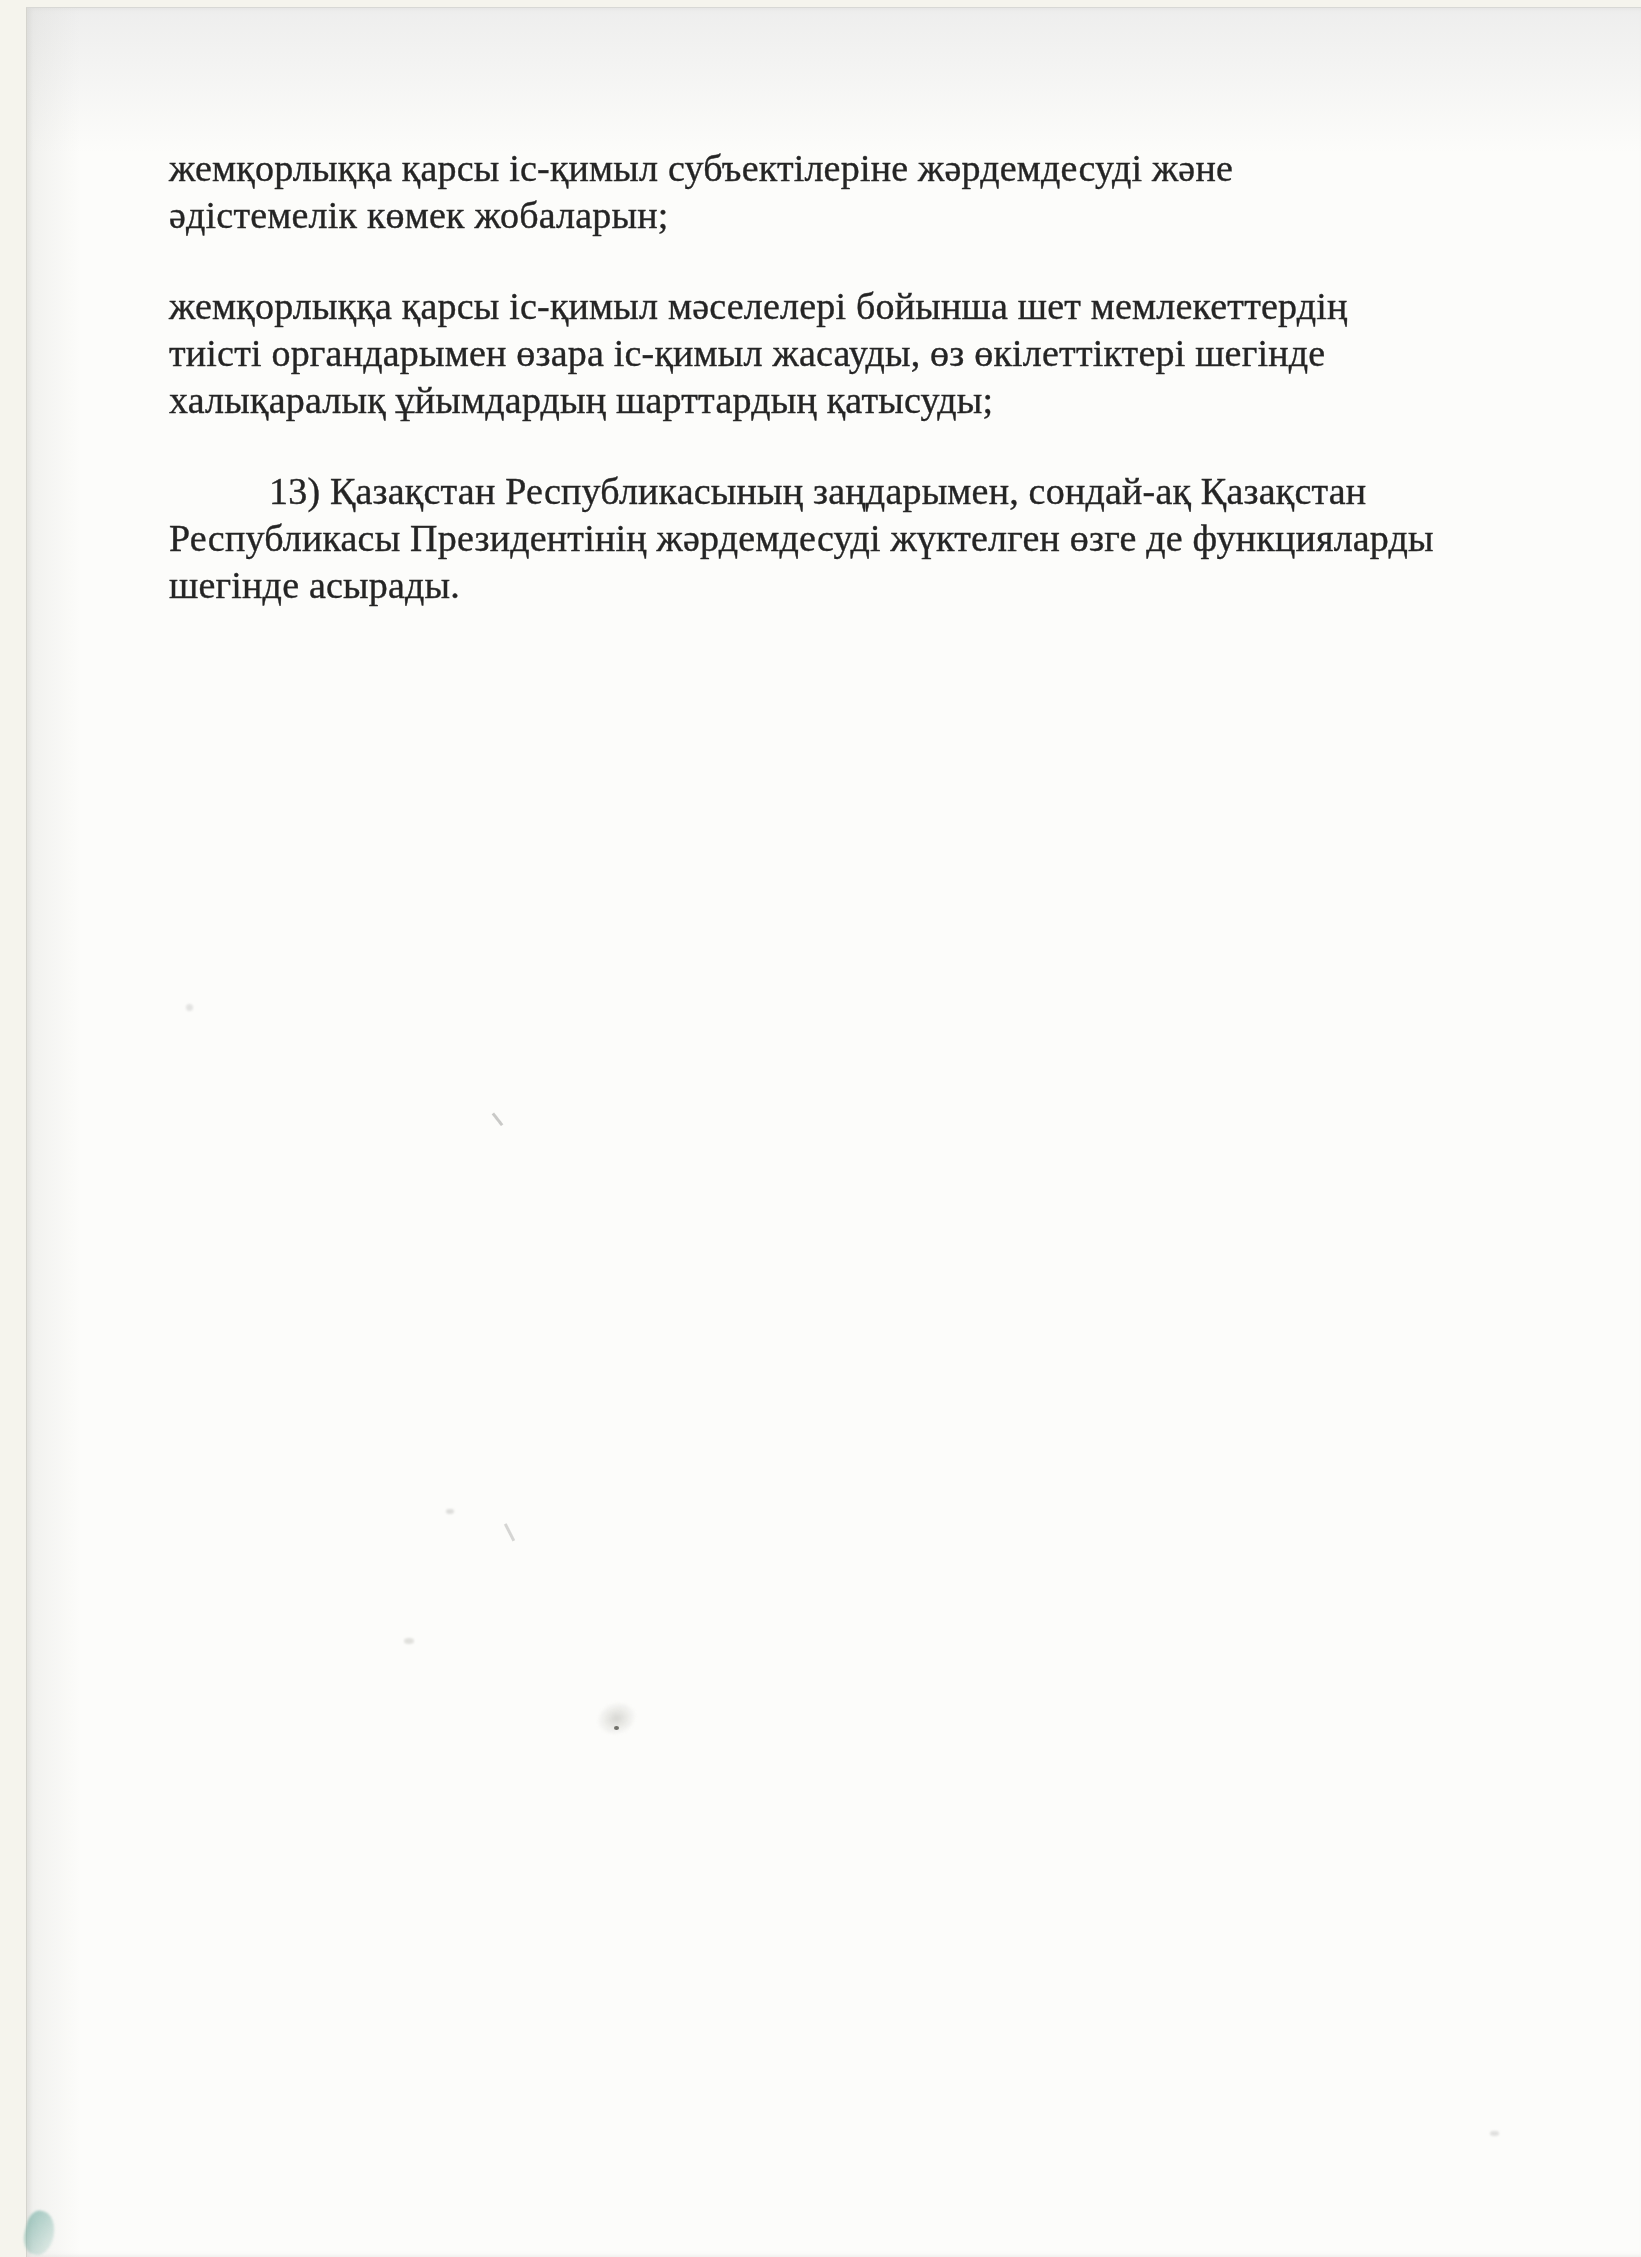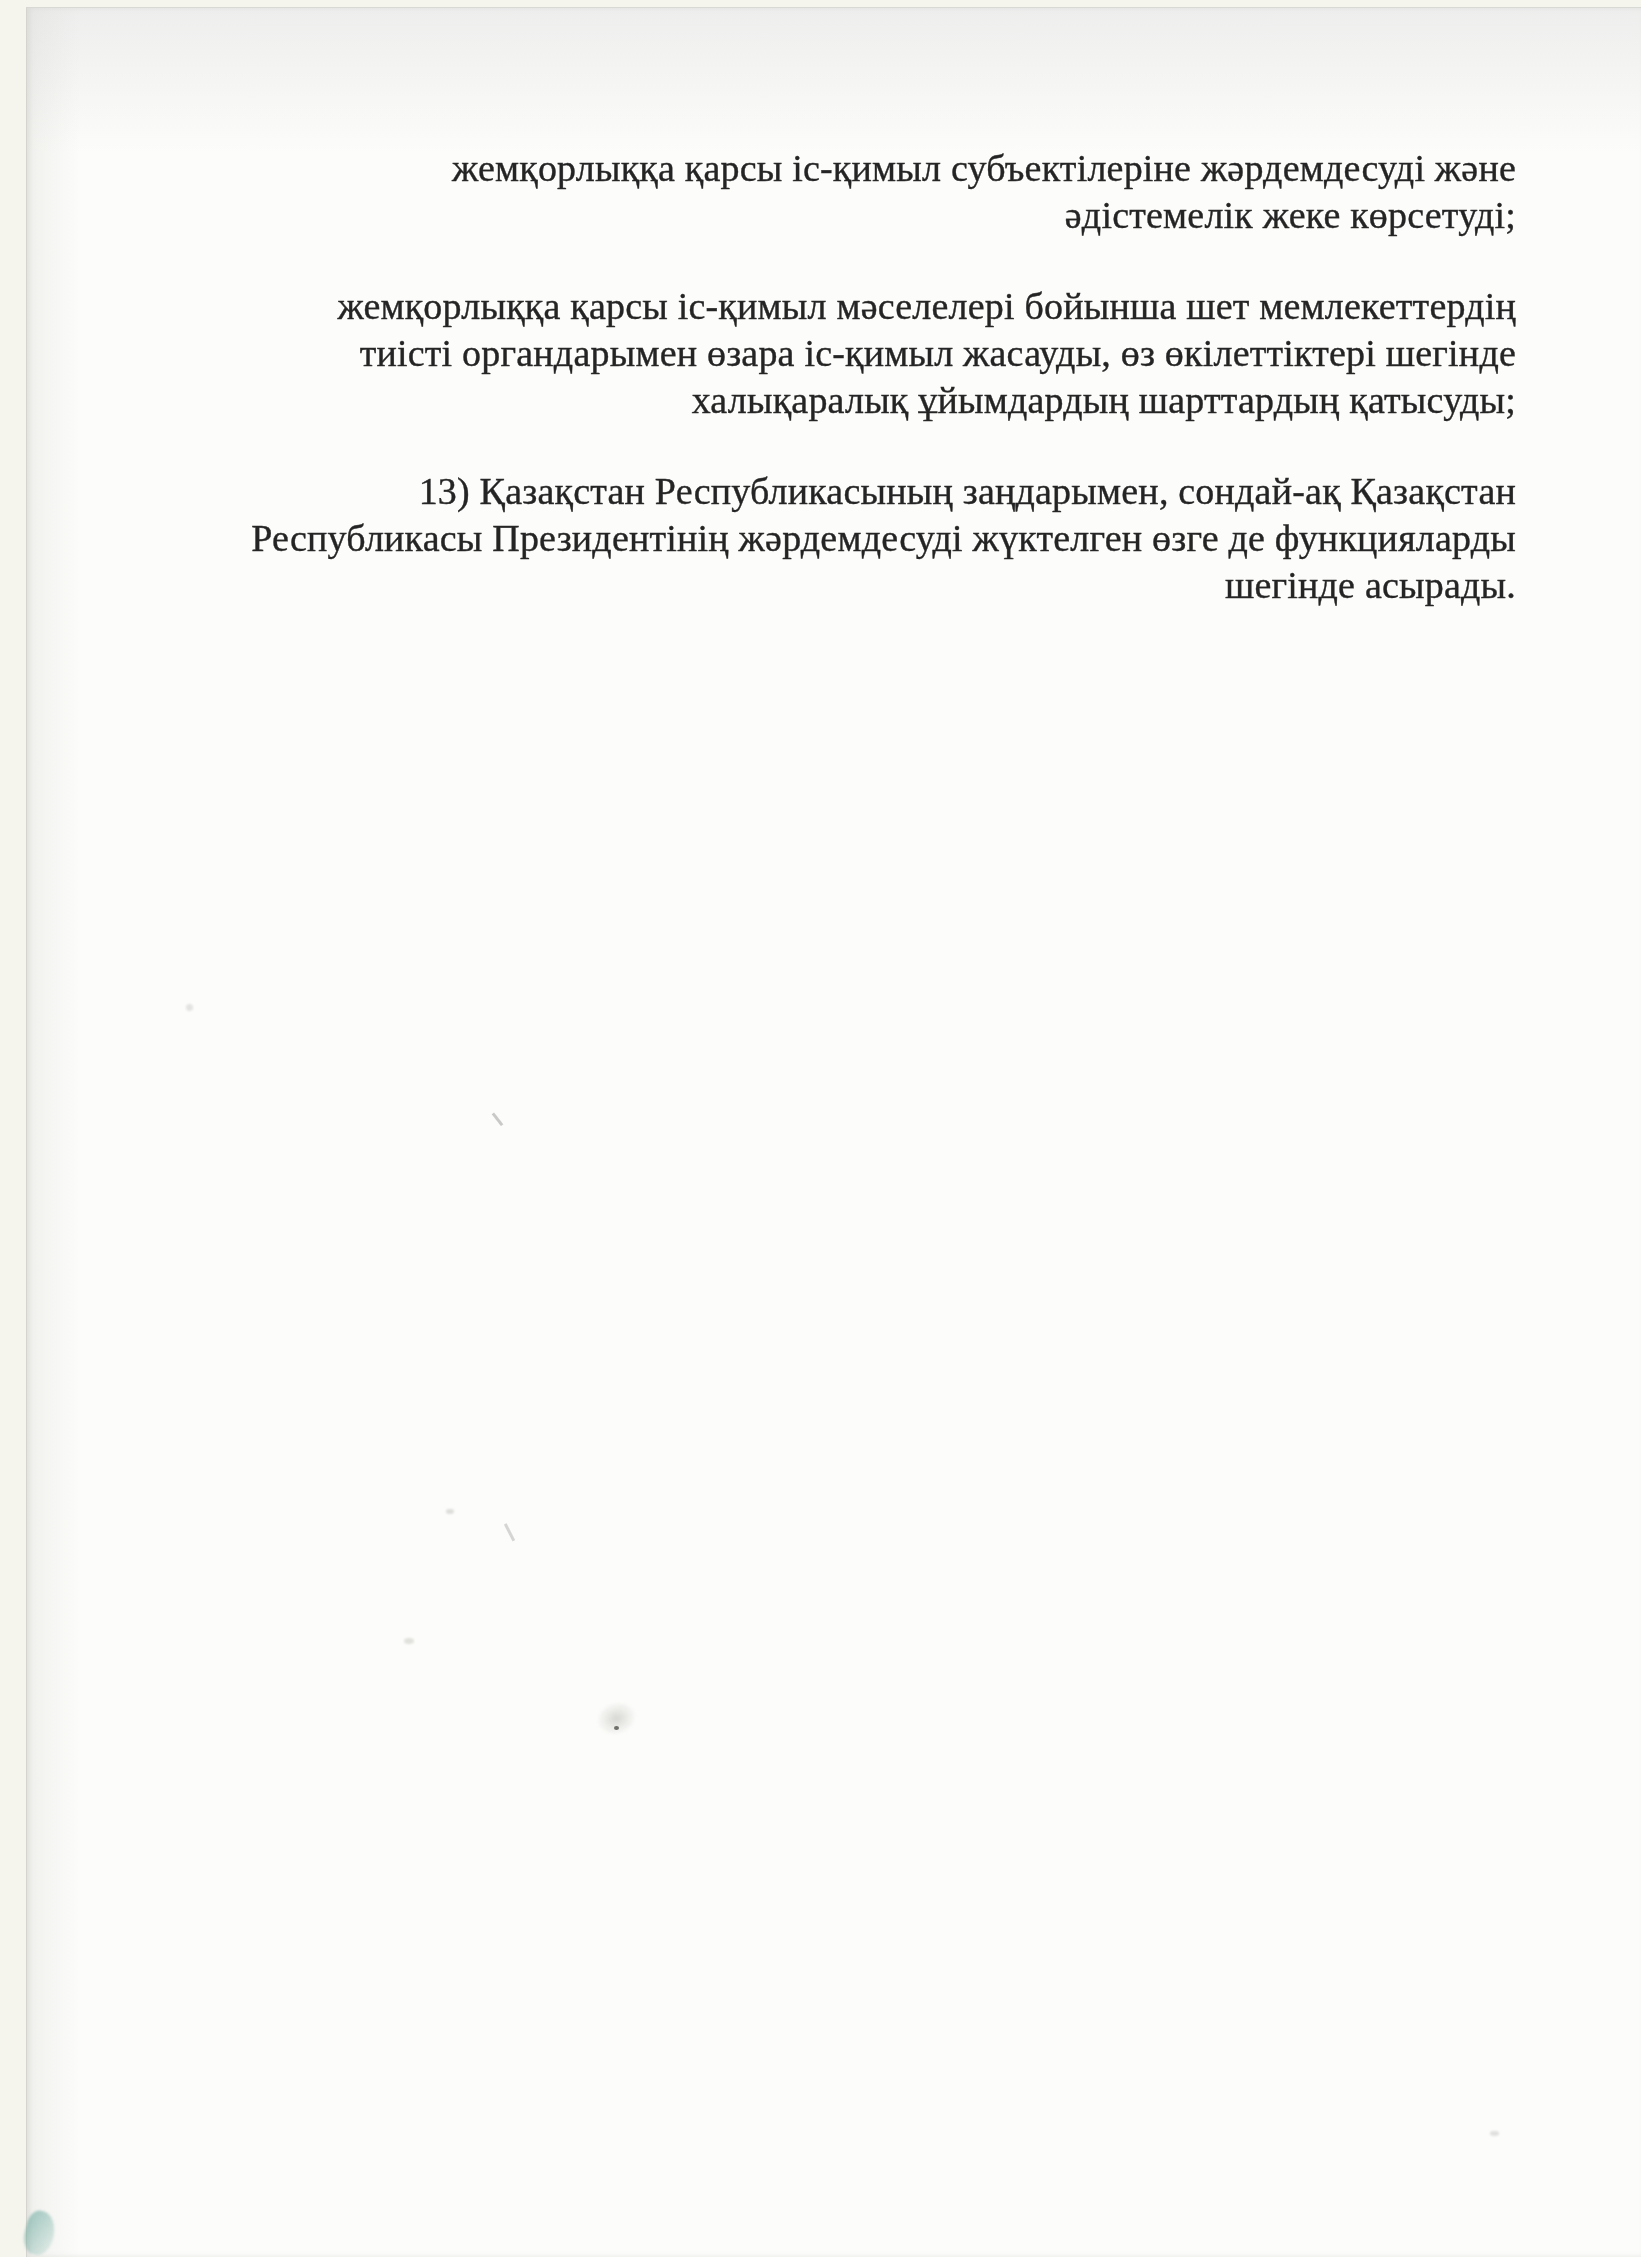--- a/index.html
+++ b/index.html
@@ -55,21 +55,20 @@
     top: 145px;
     width: 1347px;
     color: #242424;
     font-size: 38px;
     line-height: 47px;
     letter-spacing: 0.2px;
     -webkit-text-stroke: 0.4px #2e2e2e;
   }
   .paragraph {
     margin: 0 0 44px 0;
-    text-align: right;
   }
   .line {
     white-space: nowrap;
   }
   .line.first-indent {
     text-indent: 100px;
   }
 
   
   .smudge {
@@ -145,21 +144,21 @@
 <body>
 
 <div class="paper">
   <div class="paper-top-shade"></div>
   <div class="paper-left-shade"></div>
 </div>
 
 <div class="textblock" id="paragraphs">
     <div class="paragraph">
       <div class="line">жемқорлыққа қарсы іс-қимыл субъектілеріне жәрдемдесуді және</div>
-      <div class="line">әдістемелік жеке көрсетуді;</div>
+      <div class="line">әдістемелік көмек жобаларын;</div>
     </div>
     <div class="paragraph">
       <div class="line">жемқорлыққа қарсы іс-қимыл мәселелері бойынша шет мемлекеттердің</div>
       <div class="line">тиісті органдарымен өзара іс-қимыл жасауды, өз өкілеттіктері шегінде</div>
       <div class="line">халықаралық ұйымдардың шарттардың қатысуды;</div>
     </div>
     <div class="paragraph">
       <div class="line first-indent">13) Қазақстан Республикасының заңдарымен, сондай-ақ Қазақстан</div>
       <div class="line">Республикасы Президентінің жәрдемдесуді жүктелген өзге де функцияларды</div>
       <div class="line">шегінде асырады.</div>

